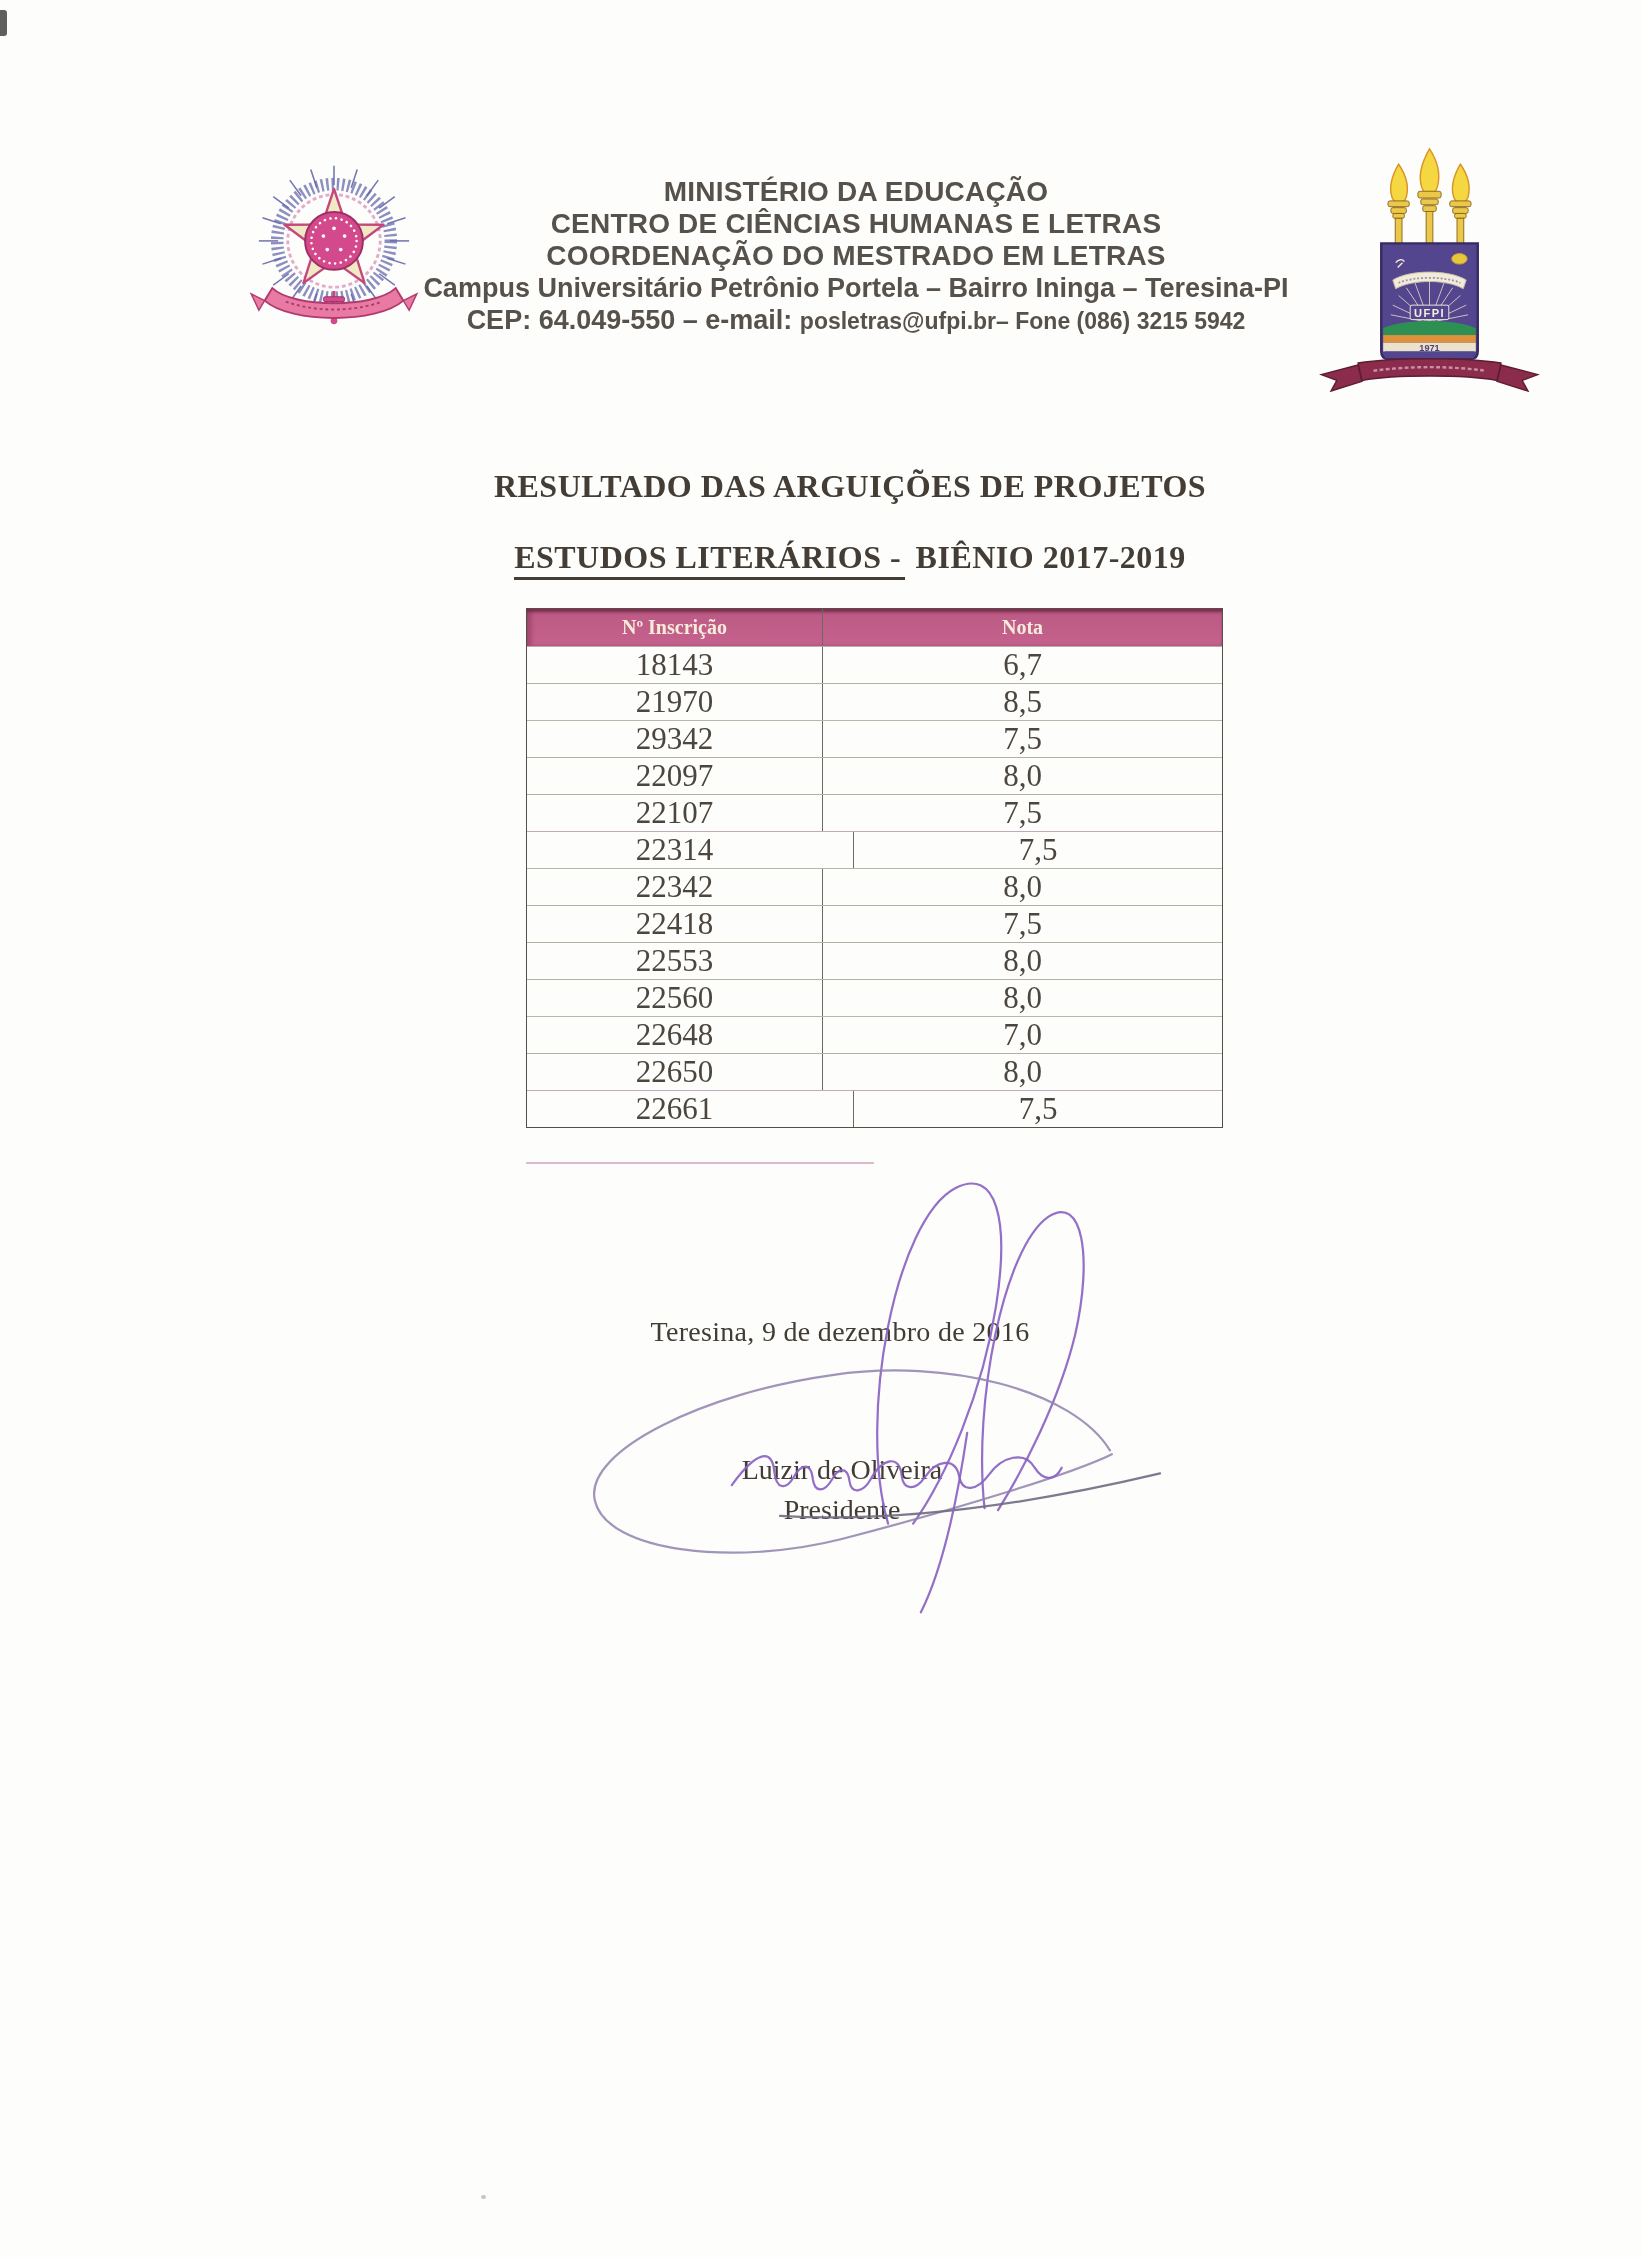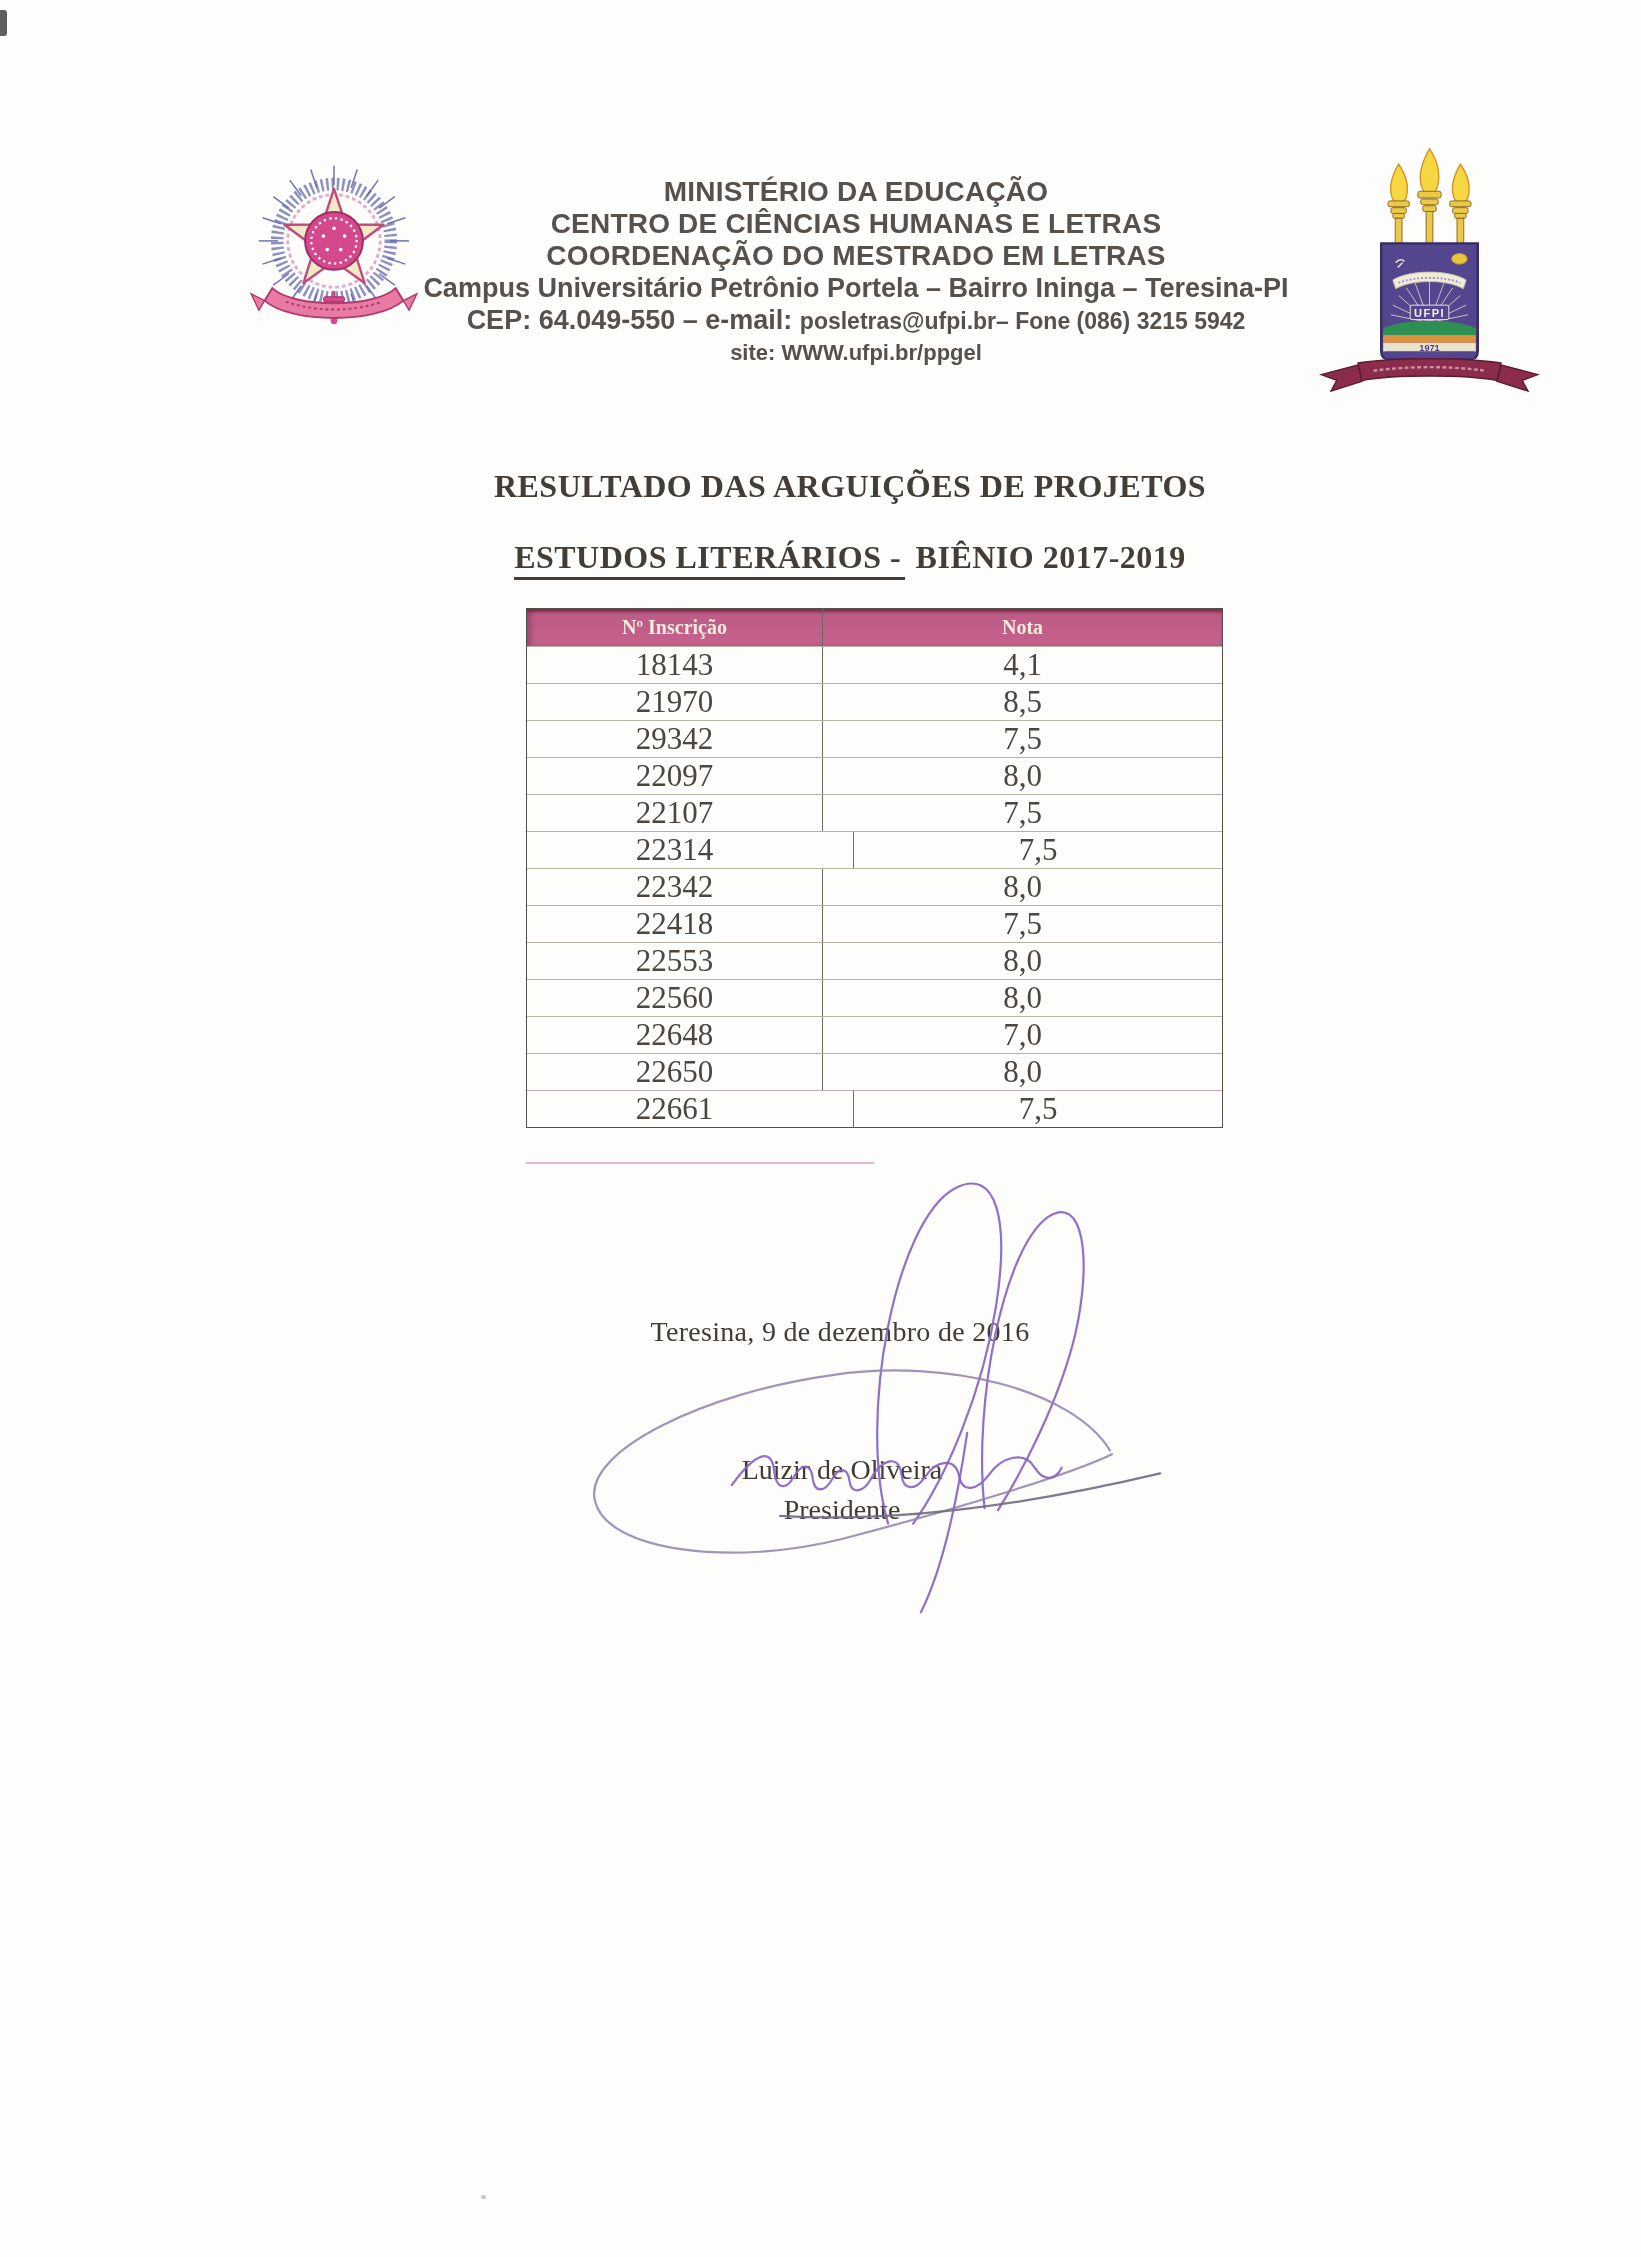--- a/index.html
+++ b/index.html
@@ -178,36 +178,35 @@
 
   <div class="org-block">
     <div class="org-line">MINISTÉRIO DA EDUCAÇÃO</div>
     <div class="org-line">CENTRO DE CIÊNCIAS HUMANAS E LETRAS</div>
     <div class="org-line">COORDENAÇÃO DO MESTRADO EM LETRAS</div>
     <div class="address-line">Campus Universitário Petrônio Portela – Bairro Ininga – Teresina-PI</div>
     <div class="contact-line">
       <span>CEP: 64.049-550 – e-mail:</span>
       <span class="contact-value">posletras@ufpi.br– Fone (086) 3215 5942</span>
     </div>
-    <div class="site-line">site: WWW.ufpi.br/ppgel</div>
   </div>
 
   <div class="title-1">RESULTADO DAS ARGUIÇÕES DE PROJETOS</div>
   <div class="title-2">
     <span class="u-underline">ESTUDOS LITERÁRIOS -</span><span class="subtitle-rest">BIÊNIO 2017-2019</span>
   </div>
 
   <div class="score-table">
     <div class="t-row t-head">
       <div class="t-cell t-col-insc">Nº Inscrição</div>
       <div class="t-cell t-col-nota">Nota</div>
     </div>
     <div class="t-row">
         <div class="t-cell t-col-insc">18143</div>
-        <div class="t-cell t-col-nota">4,1</div>
+        <div class="t-cell t-col-nota">6,7</div>
       </div>
     <div class="t-row">
         <div class="t-cell t-col-insc">21970</div>
         <div class="t-cell t-col-nota">8,5</div>
       </div>
     <div class="t-row">
         <div class="t-cell t-col-insc">29342</div>
         <div class="t-cell t-col-nota">7,5</div>
       </div>
     <div class="t-row">

